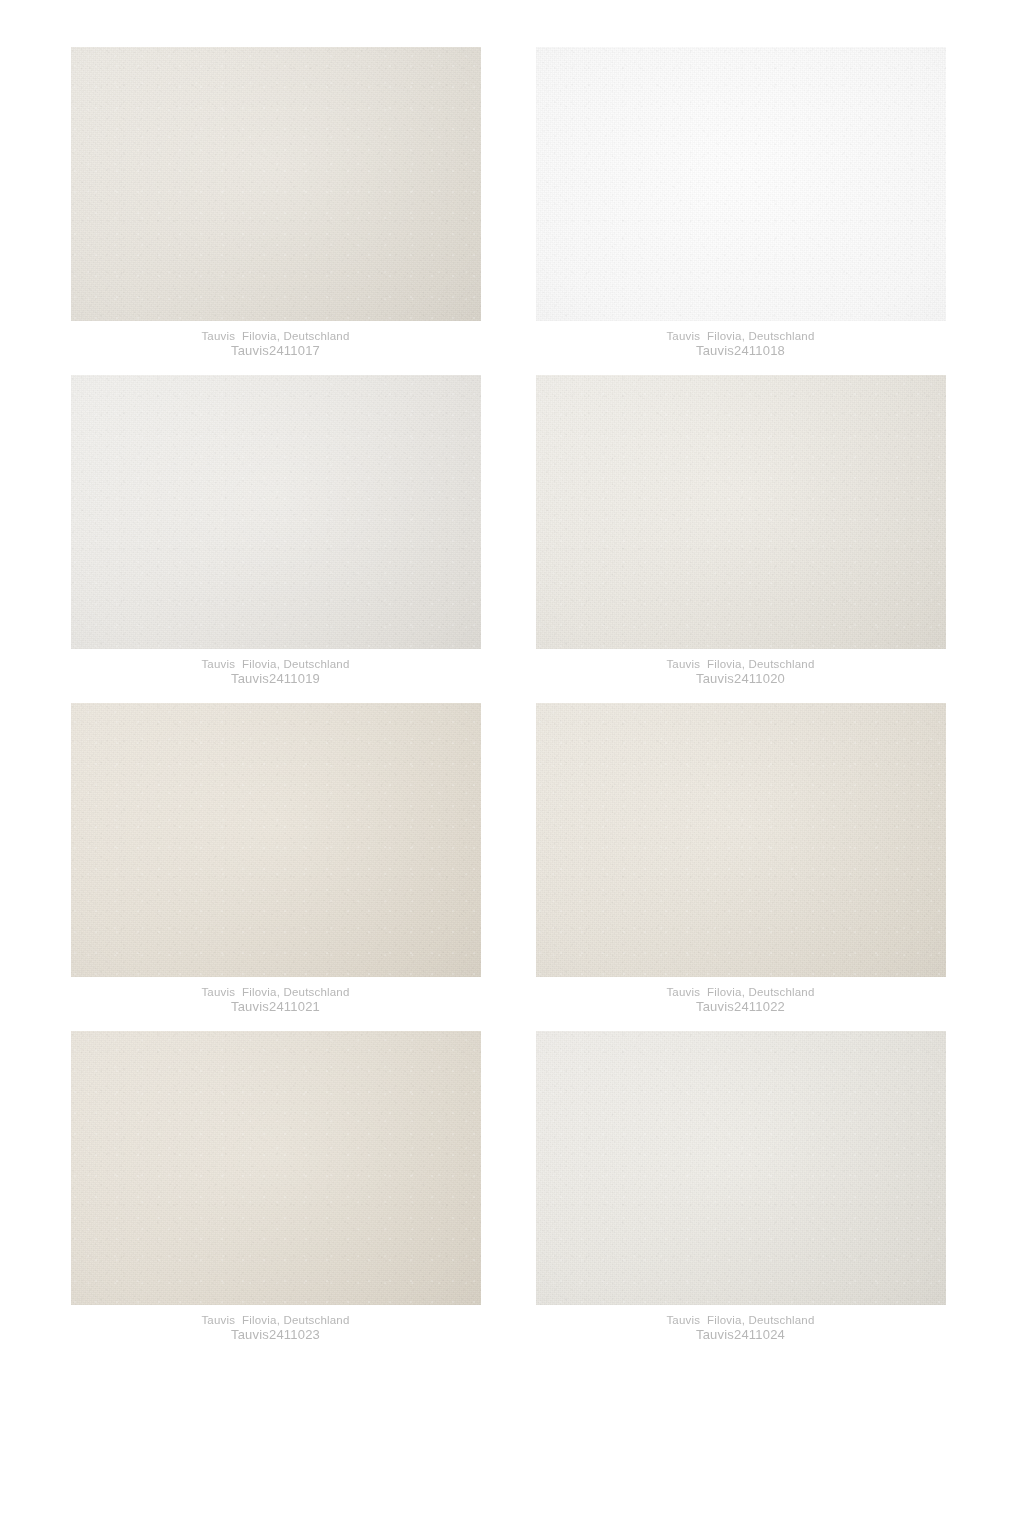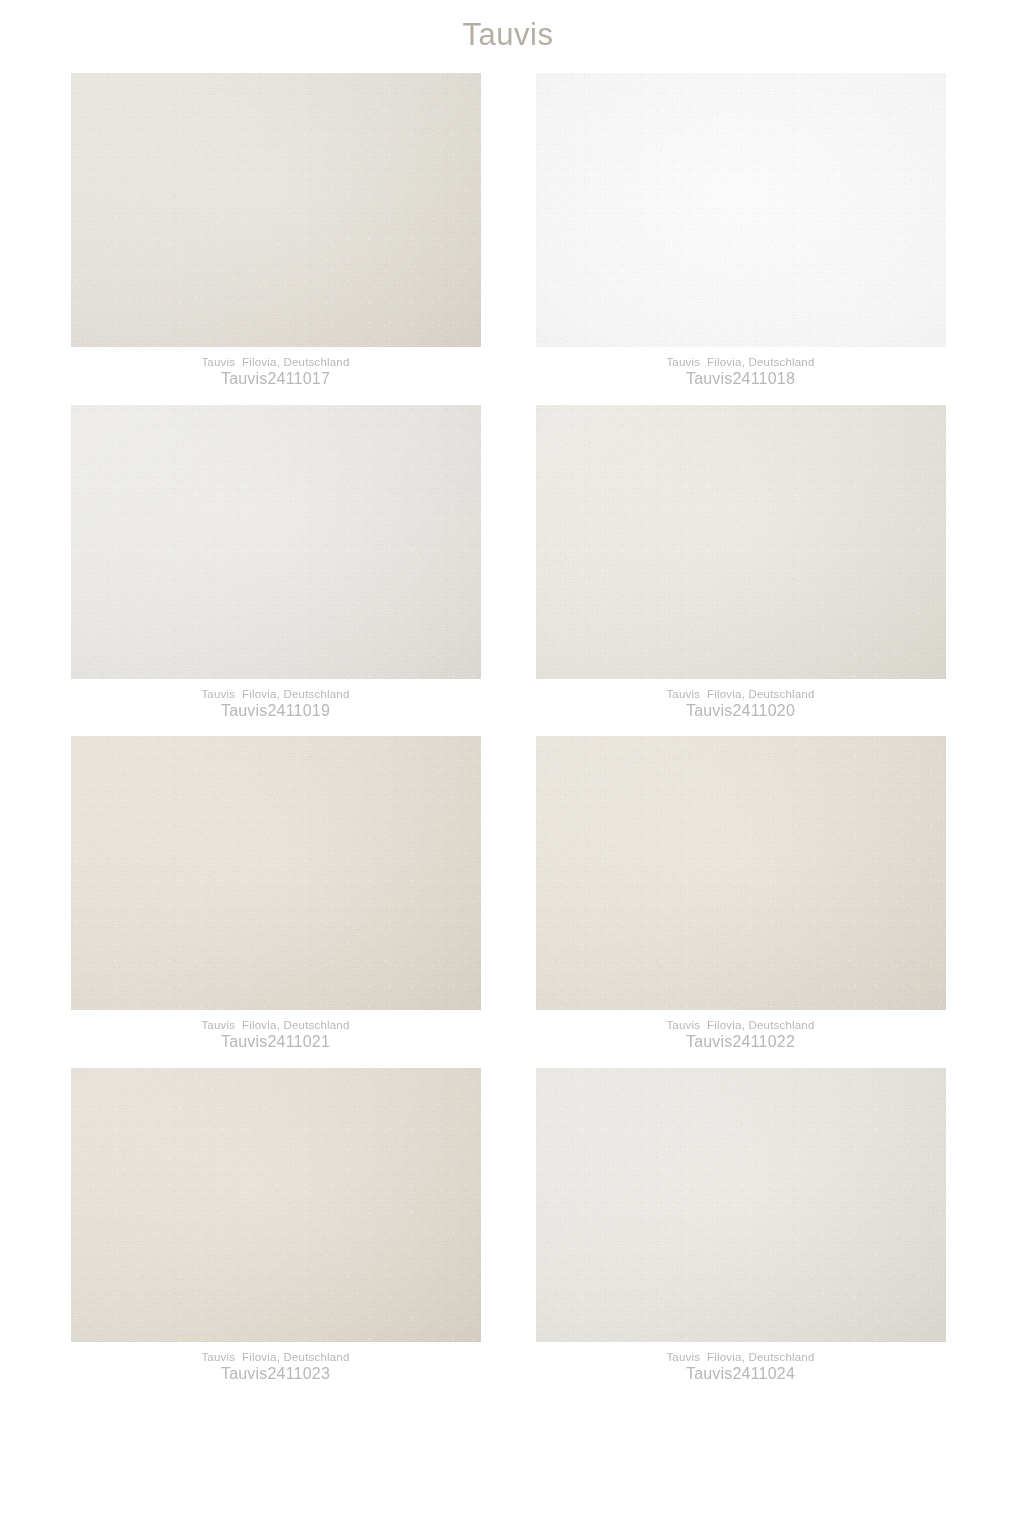--- a/index.html
+++ b/index.html
@@ -37,21 +37,21 @@
     font-size: 12.5px;
     font-weight: 400;
     letter-spacing: 0.45px;
     color: #cdc7be;
     margin: 4px 0 0 0;
     line-height: 1.2;
   }
 
   
   .swatch-grid {
-    margin: 4px;
+    margin: 12px;
     padding: 0 56px;
     display: grid;
     grid-template-columns: 410px 410px;
     column-gap: 55px;
     row-gap: 0;
     justify-content: center;
   }
   .swatch-cell {
     display: flex;
     flex-direction: column;
@@ -106,30 +106,29 @@
     text-align: center;
     line-height: 1.22;
   }
   .caption-origin {
     font-size: 11.5px;
     color: #b7b7b7;
     letter-spacing: 0.2px;
     white-space: pre;
   }
   .caption-code {
-    font-size: 16px;
+    font-size: 13px;
     color: #b7b7b7;
     letter-spacing: 0.2px;
   }
 </style>
 </head>
 <body>
 
 <header class="page-header">
-  <h1 class="brand-title">Tauvis</h1>
 </header>
 
 <main class="swatch-grid" id="swatch-grid">
     <div class="swatch-cell row-0">
       <div class="swatch-tile" style="background: linear-gradient(135deg, rgb(243, 240, 234) 0%, rgb(235, 231, 223) 45%, rgb(224, 219, 209) 100%);">
         <div class="grain"></div>
         <div class="speckle"></div>
         <div class="vignette"></div>
       </div>
       <div class="swatch-caption">

